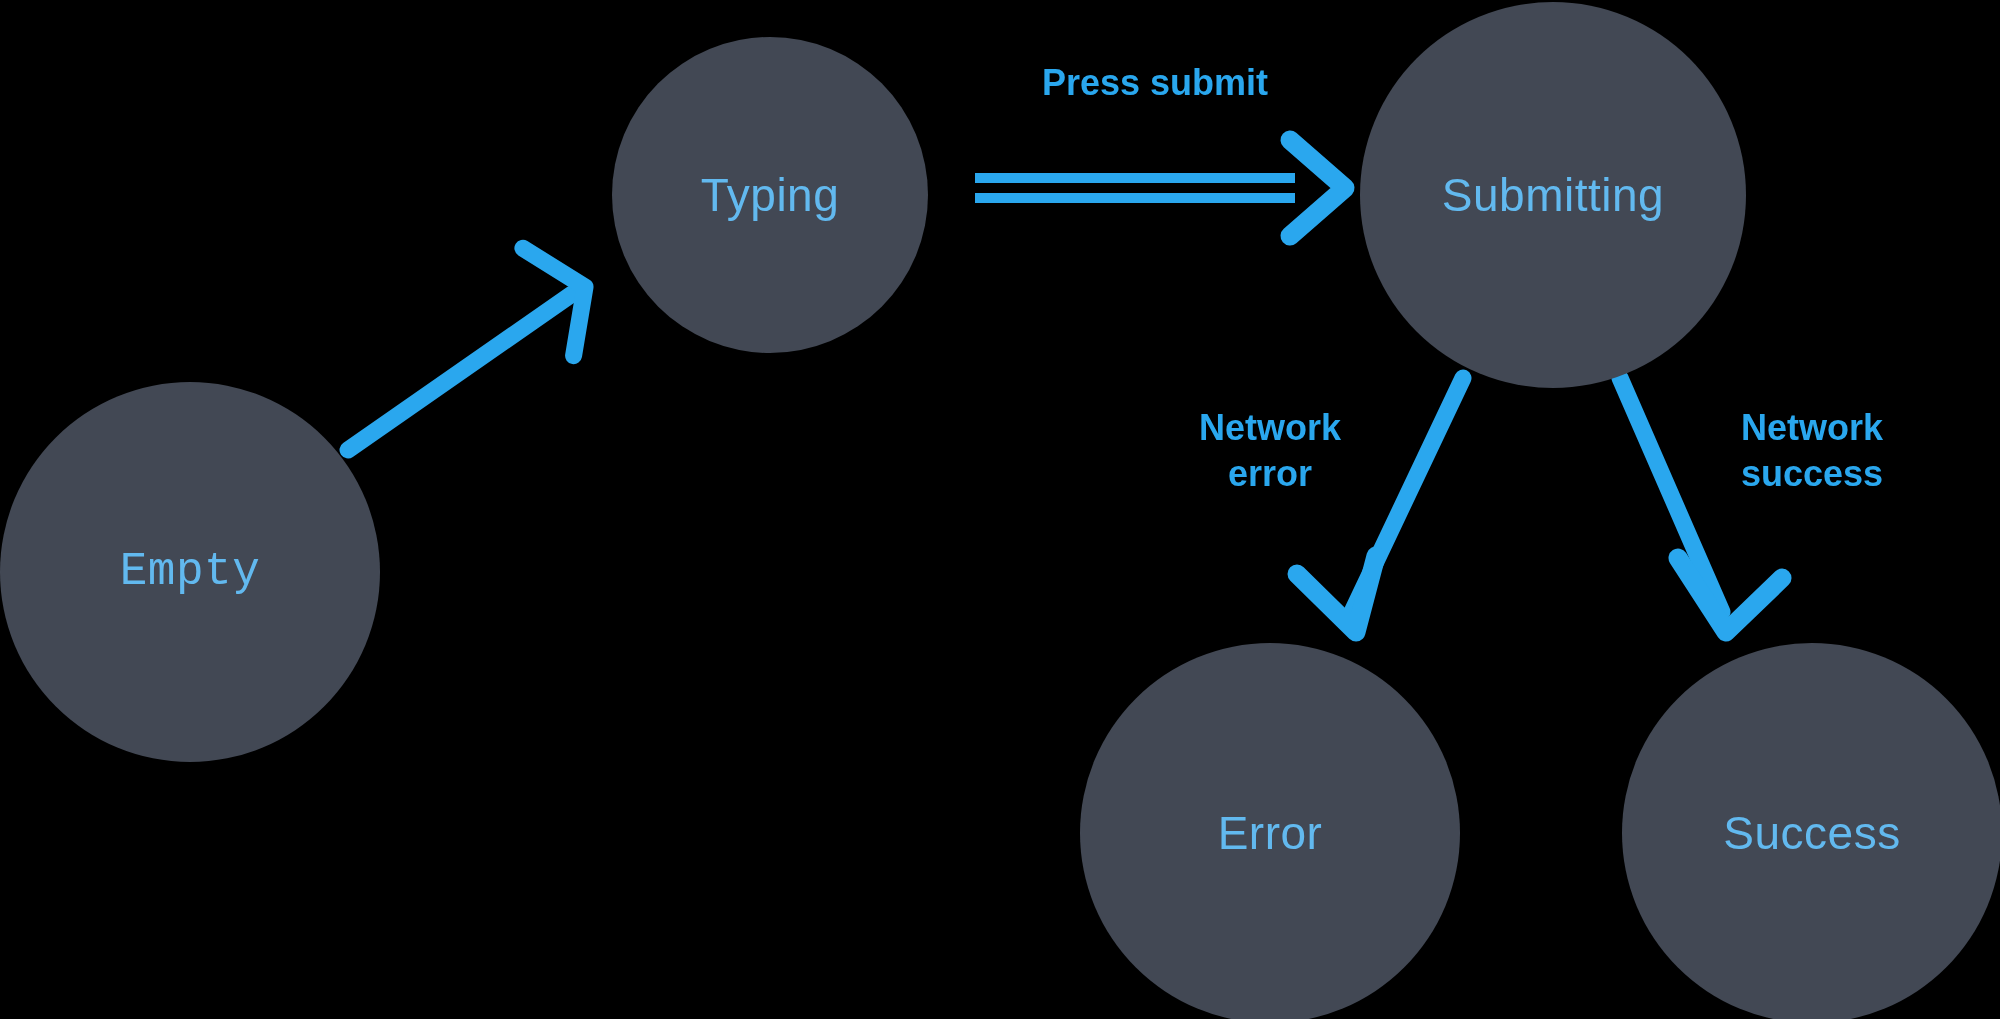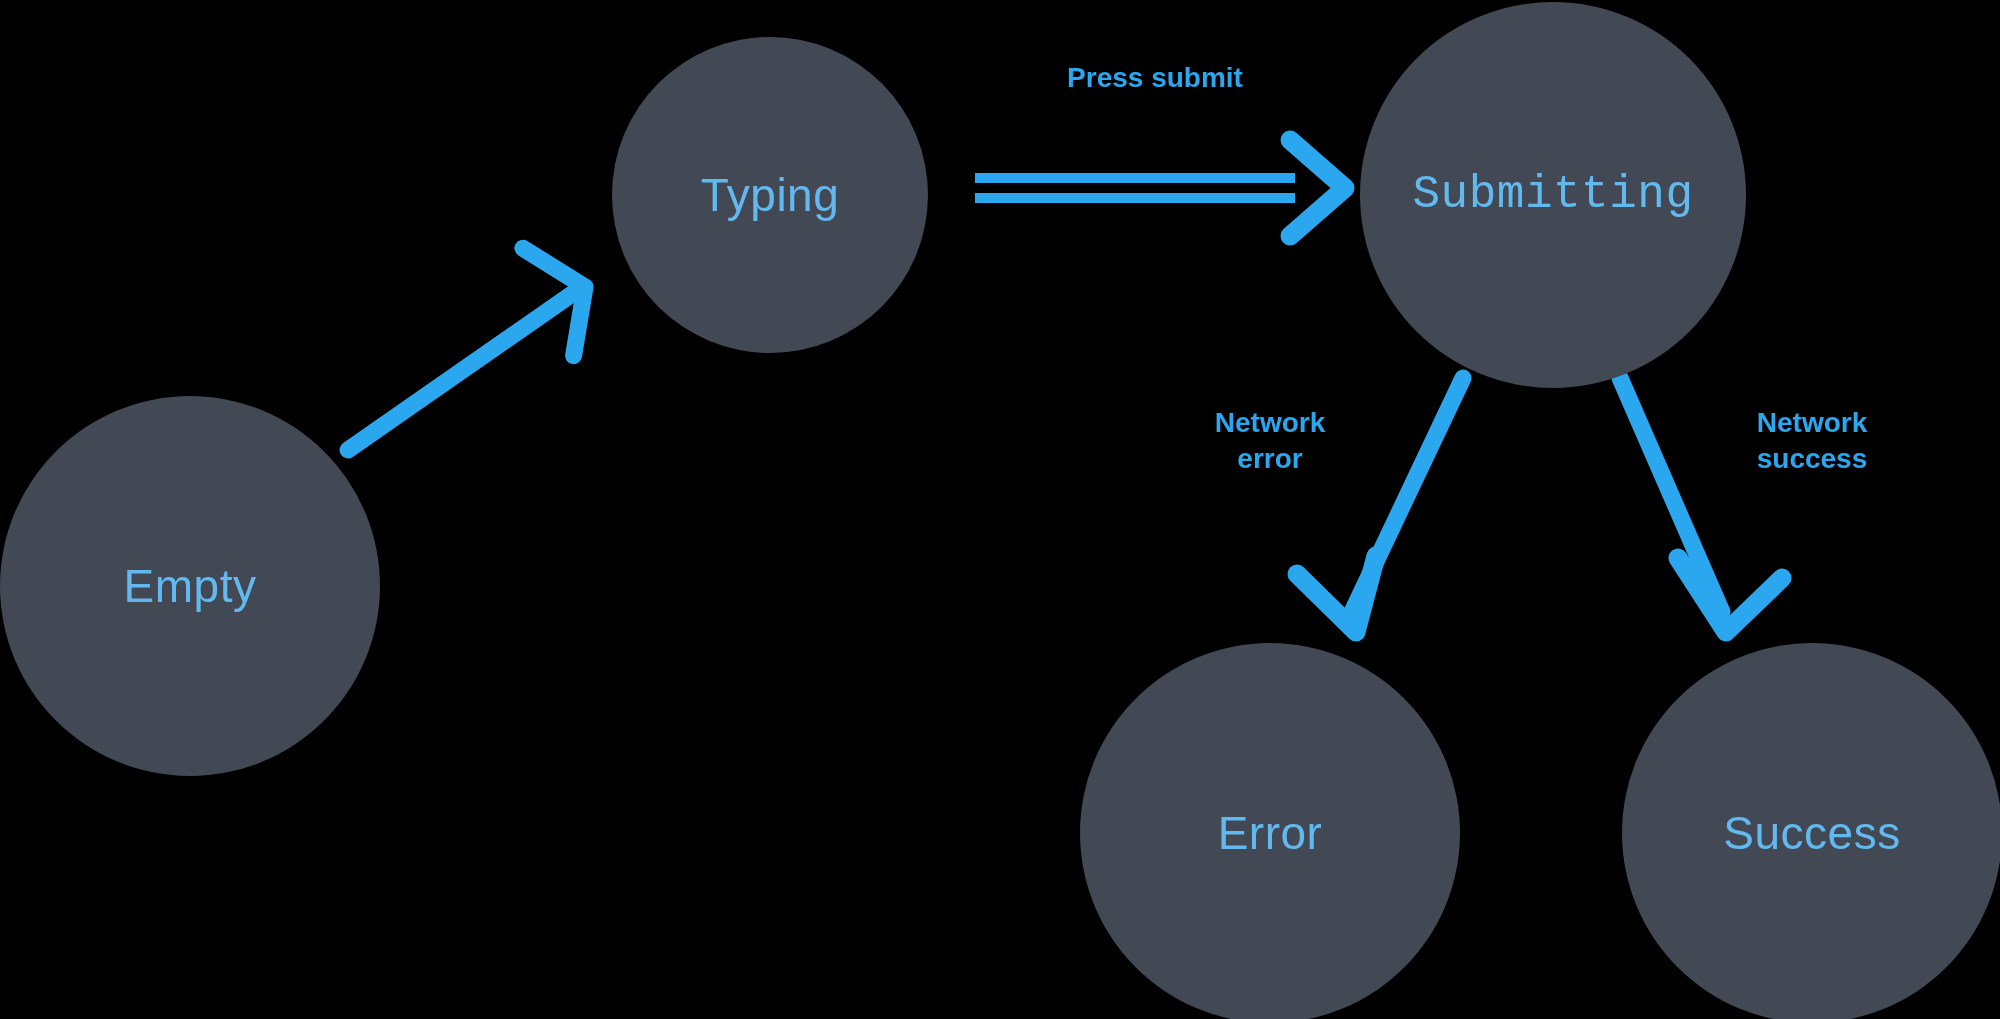--- a/index.html
+++ b/index.html
@@ -35,21 +35,21 @@
     font-size: 46px;
     font-weight: 400;
     letter-spacing: 0.5px;
     text-align: center;
     line-height: 1.1;
     user-select: none;
   }
   .edge-label {
     position: absolute;
     color: #2aa7ee;
-    font-size: 28px;
+    font-size: 36px;
     font-weight: 700;
     line-height: 1.28;
     text-align: center;
     white-space: pre-line;
     user-select: none;
   }
 </style>
 </head>
 <body>
 
@@ -73,29 +73,29 @@
       <path d="M 1297 574 L 1356 632 L 1376 556" fill="none" stroke="#2aa7ee" stroke-width="19" stroke-linecap="round" stroke-linejoin="round"></path>
     </g>
 
     <g>
       <line x1="1620" y1="378" x2="1722" y2="612" stroke="#2aa7ee" stroke-width="17" stroke-linecap="round"></line>
       <path d="M 1678 558 L 1726 632 L 1782 578" fill="none" stroke="#2aa7ee" stroke-width="19" stroke-linecap="round" stroke-linejoin="round"></path>
     </g>
 
   </svg>
 
-  <div class="node-circle" style="left:0px; top:396px; width:380px; height:380px;">
+  <div class="node-circle" style="left:0px; top:382px; width:380px; height:380px;font-family:Liberation Mono, monospace;">
     <span class="node-label">Empty</span>
   </div>
 
   <div class="node-circle" style="left:612px; top:37px; width:316px; height:316px;">
     <span class="node-label">Typing</span>
   </div>
 
-  <div class="node-circle" style="left:1360px; top:2px; width:386px; height:386px;font-family:Liberation Mono, monospace;">
+  <div class="node-circle" style="left:1360px; top:2px; width:386px; height:386px;">
     <span class="node-label">Submitting</span>
   </div>
 
   <div class="node-circle" style="left:1080px; top:643px; width:380px; height:380px;">
     <span class="node-label">Error</span>
   </div>
 
   <div class="node-circle" style="left:1622px; top:643px; width:380px; height:380px;">
     <span class="node-label">Success</span>
   </div>

